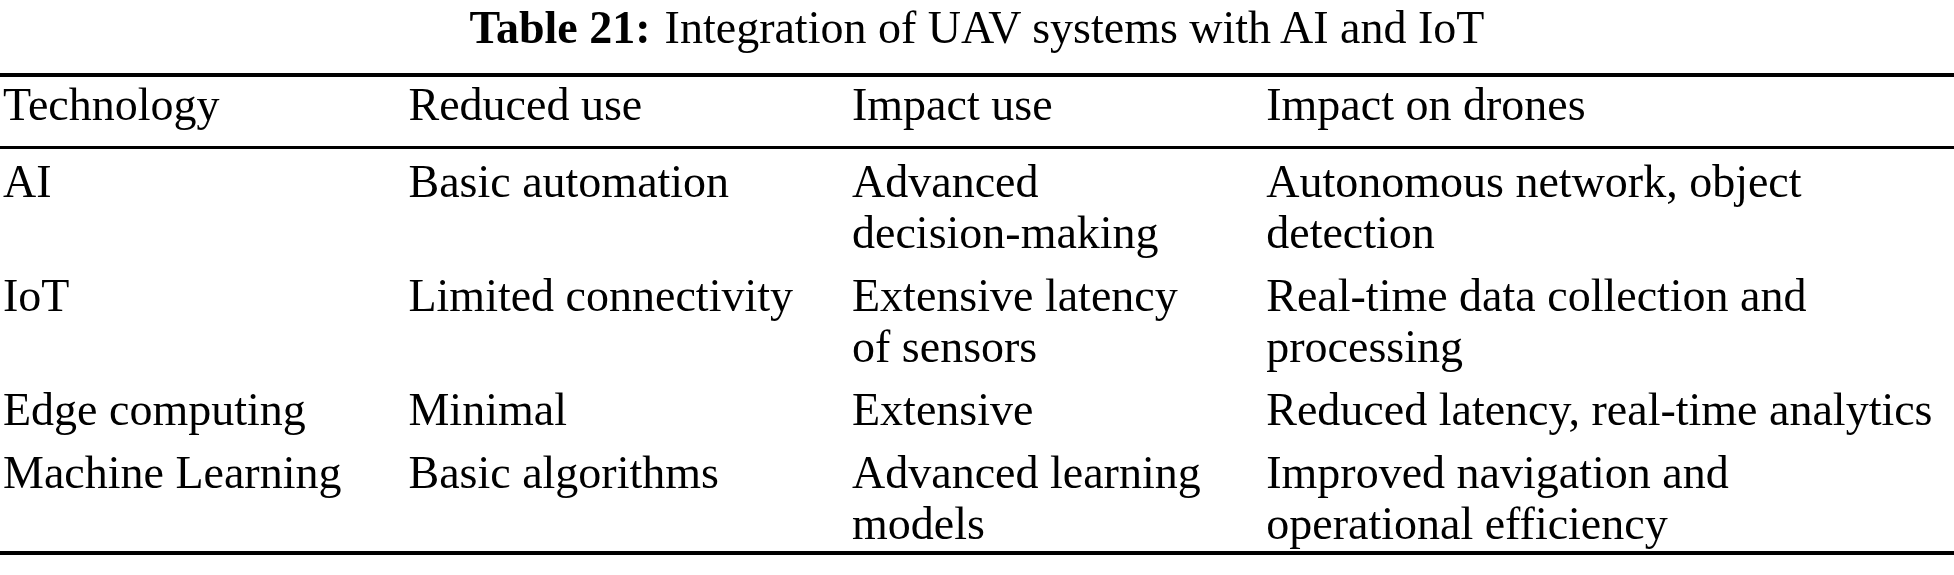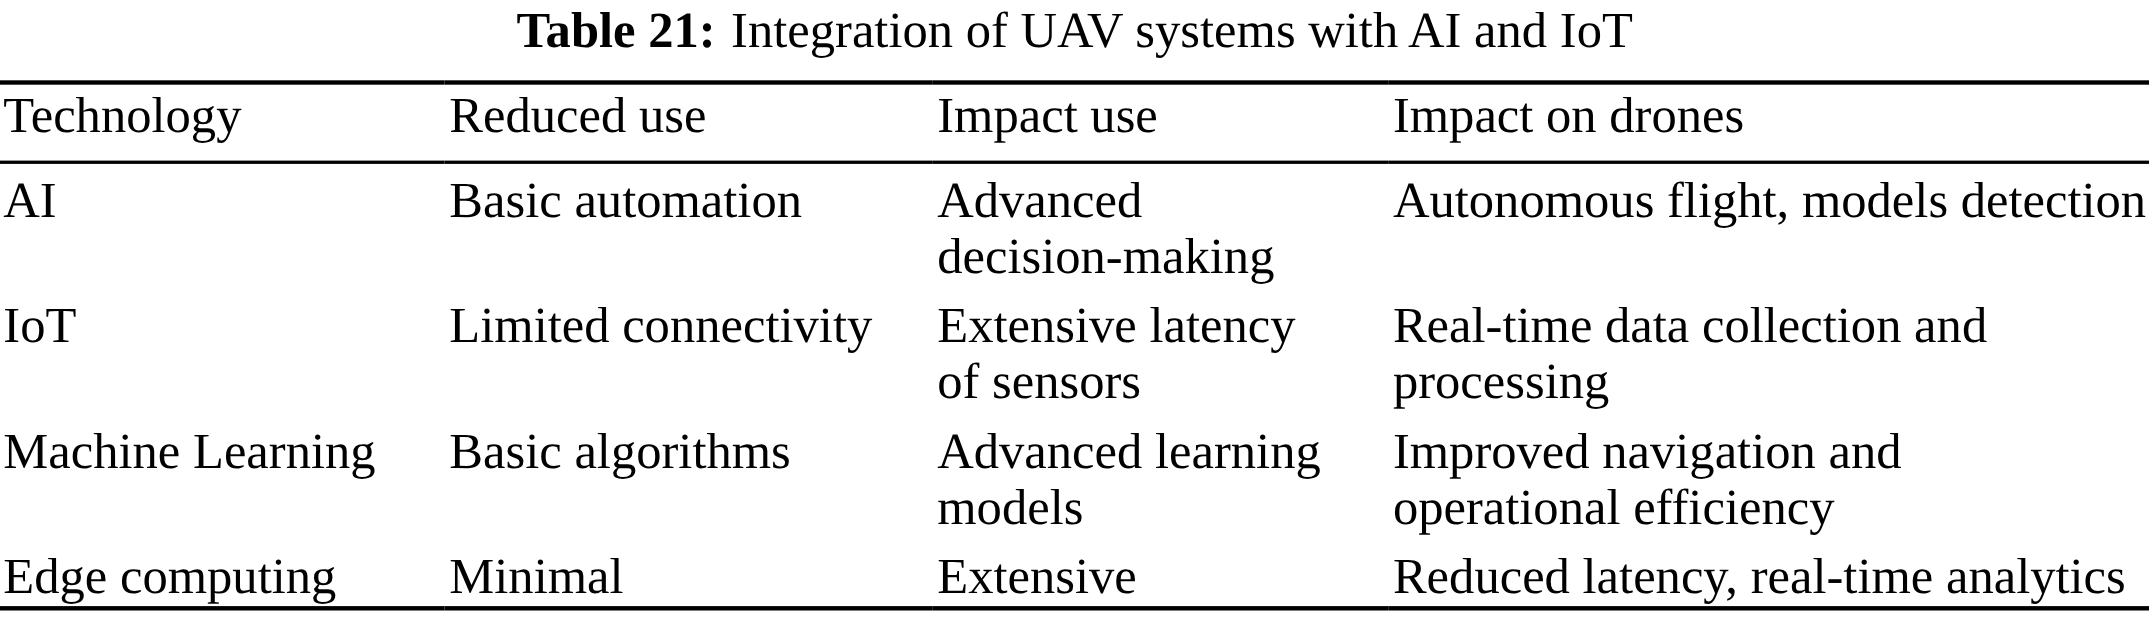--- a/index.html
+++ b/index.html
@@ -80,40 +80,40 @@
         <th>Impact use</th>
         <th>Impact on drones</th>
       </tr>
     </thead>
     <tbody>
       <tr>
         <td>AI</td>
         <td>Basic automation</td>
         <td>Advanced
 decision-making</td>
-        <td>Autonomous flight, models detection</td>
+        <td>Autonomous network, object detection</td>
       </tr>
       <tr>
         <td>IoT</td>
         <td>Limited connectivity</td>
         <td>Extensive latency
 of sensors</td>
         <td>Real-time data collection and
 processing</td>
       </tr>
       <tr>
+        <td>Edge computing</td>
+        <td>Minimal</td>
+        <td>Extensive</td>
+        <td>Reduced latency, real-time analytics</td>
+      </tr>
+      <tr>
         <td>Machine Learning</td>
         <td>Basic algorithms</td>
         <td>Advanced learning
 models</td>
         <td>Improved navigation and
 operational efficiency</td>
       </tr>
-      <tr>
-        <td>Edge computing</td>
-        <td>Minimal</td>
-        <td>Extensive</td>
-        <td>Reduced latency, real-time analytics</td>
-      </tr>
     </tbody>
   </table>
 
 </div>
 
 </body></html>

